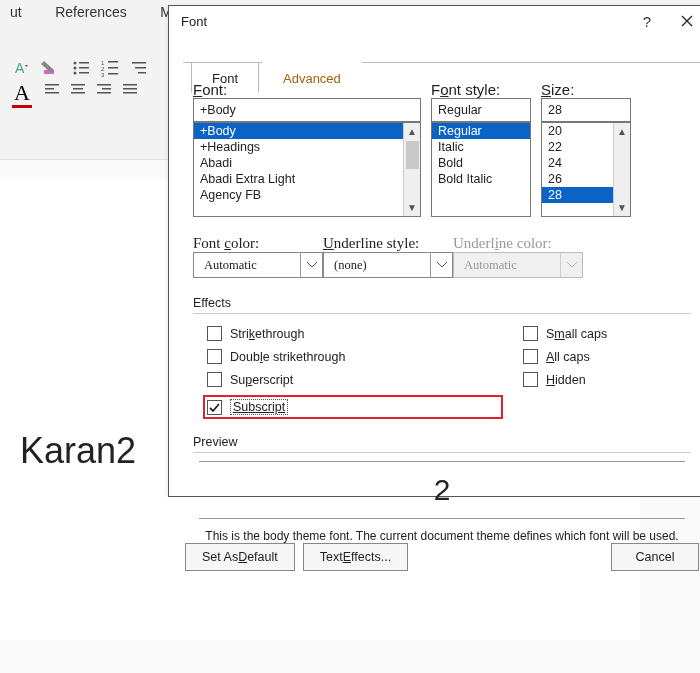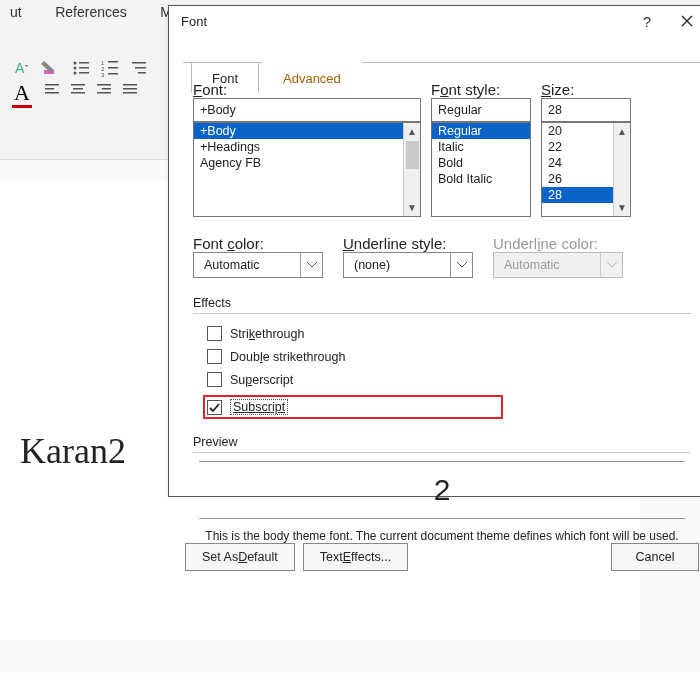--- a/index.html
+++ b/index.html
@@ -29,21 +29,21 @@
   .doc-area{
     position:absolute; left:0; top:160px; right:0; bottom:0;
     background:#fafafa;
   }
   .page{
     position:absolute; left:0; top:20px; width:640px; height:460px;
     background:#fff;
   }
   .text1{ position:absolute; left:20px; top:110px; font-size:36px; font-family:"Segoe UI",sans-serif; color:#222;}
   .text1 .sel{ background:#e8e8e8; border:1.5px solid #d23; padding:0 2px;}
-  .text2{ position:absolute; left:20px; top:250px; font-size:36px; font-family:Liberation Serif, serif; color:#222;}
+  .text2{ position:absolute; left:20px; top:250px; font-size:36px; font-family:Liberation Sans, sans-serif; color:#222;}
   
   .dialog{
     position:absolute; left:152px; top:5px; width:548px; height:492px;
     background:#fff; border:1px solid #555;
     display:flex; flex-direction:column;
     box-shadow:-2px 0 3px rgba(0,0,0,0.05);
     margin-left:16px;
   }
   .titlebar{ height:30px; display:flex; align-items:center; padding:0 8px 0 12px; }
   .titlebar .title{ flex:1; font-size:13px; }
@@ -64,21 +64,21 @@
   .combo{ border:1px solid #777; height:24px; padding:2px 6px; font-size:12.5px; background:#fff; display:flex; align-items:center;}
   .listbox{ border:1px solid #777; height:78px; overflow:hidden; position:relative; font-size:12.5px;}
   .listbox .item{ padding:1px 6px; }
   .listbox-h95{ height:95px;}
   .selected{ background:#0a64c7; color:#fff;}
   .scroll{ position:absolute; right:0; top:0; width:17px; bottom:0; background:#efefef; border-left:1px solid #ccc; display:flex; flex-direction:column; align-items:center; font-size:10px;}
   .scroll .s-ar{height:17px; display:flex;align-items:center;justify-content:center;color:#555;}
   .scroll .thumb{ flex:0 0 28px; width:13px; background:#c9c9c9; margin:1px auto; }
   .scroll .spacer{flex:1;}
   
-  .colrow{ display:flex; margin-top:18px; gap:20px;}
+  .colrow{ display:flex; margin-top:18px; font-family:Liberation Serif, serif;}
   .dropdown{ border:1px solid #888; height:26px; width:130px; position:relative; display:flex; align-items:center; padding:0 24px 0 10px; background:#fff;}
   .dropdown.disabled{ background:#f0f0f0; color:#999; border-color:#bbb;}
   .dd-arrow{ position:absolute; right:0; top:0; width:22px; height:100%; border-left:1px solid #999; display:flex; align-items:center; justify-content:center;}
   .dropdown.disabled .dd-arrow{ border-left-color:#ccc;}
   
   .fieldset-label{ margin-top:18px; font-size:12.5px;}
   .fieldset-line{ height:1px; background:#ccc; margin-top:3px;}
   .effects-cols{ display:flex; margin-top:12px;}
   .eff-left, .eff-right{ display:flex; flex-direction:column; gap:8px;}
   .eff-left{ width:310px; padding-left:14px;}
@@ -216,20 +216,22 @@
 
   <div class="dialog-body">
 
     <div class="fontrow">
       <div class="col-font">
         <div class="label underline-first">Font:</div>
         <div class="combo">+Body</div>
         <div class="listbox listbox-h95">
           <div class="item selected">+Body</div>
           <div class="item">+Headings</div>
+          <div class="item">Abadi</div>
+          <div class="item">Abadi Extra Light</div>
           <div class="item">Agency FB</div>
           <div class="scroll">
             <div class="s-ar">▲</div>
             <div class="thumb"></div>
             <div class="spacer"></div>
             <div class="s-ar">▼</div>
           </div>
         </div>
       </div>
       <div class="col-style">
@@ -314,20 +316,34 @@
         </label>
         <div class="chk-highlight">
           <span class="chk-box checked">
               <svg>
                 <path d="M2 7 L5 10 L11 3" stroke="#222" fill="none" stroke-width="1.8"></path>
               </svg>
             </span>
           <span class="chk-label">Su<span class="uline">b</span>script</span>
         </div>
       </div>
+      <div class="eff-right">
+        <label class="chk">
+          <span class="chk-box"></span>
+          <span>S<span class="uline">m</span>all caps</span>
+        </label>
+        <label class="chk">
+          <span class="chk-box"></span>
+          <span class="underline-first">All caps</span>
+        </label>
+        <label class="chk">
+          <span class="chk-box"></span>
+          <span class="underline-first">Hidden</span>
+        </label>
+      </div>
     </div>
 
     <div class="fieldset-label" style="margin-top:16px">Preview</div>
     <div class="fieldset-line"></div>
     <div class="preview-box">
       <span class="preview-text">2</span>
     </div>
     <div class="preview-hint">This is the body theme font. The current document theme defines which font will be used.</div>
   </div>
 

